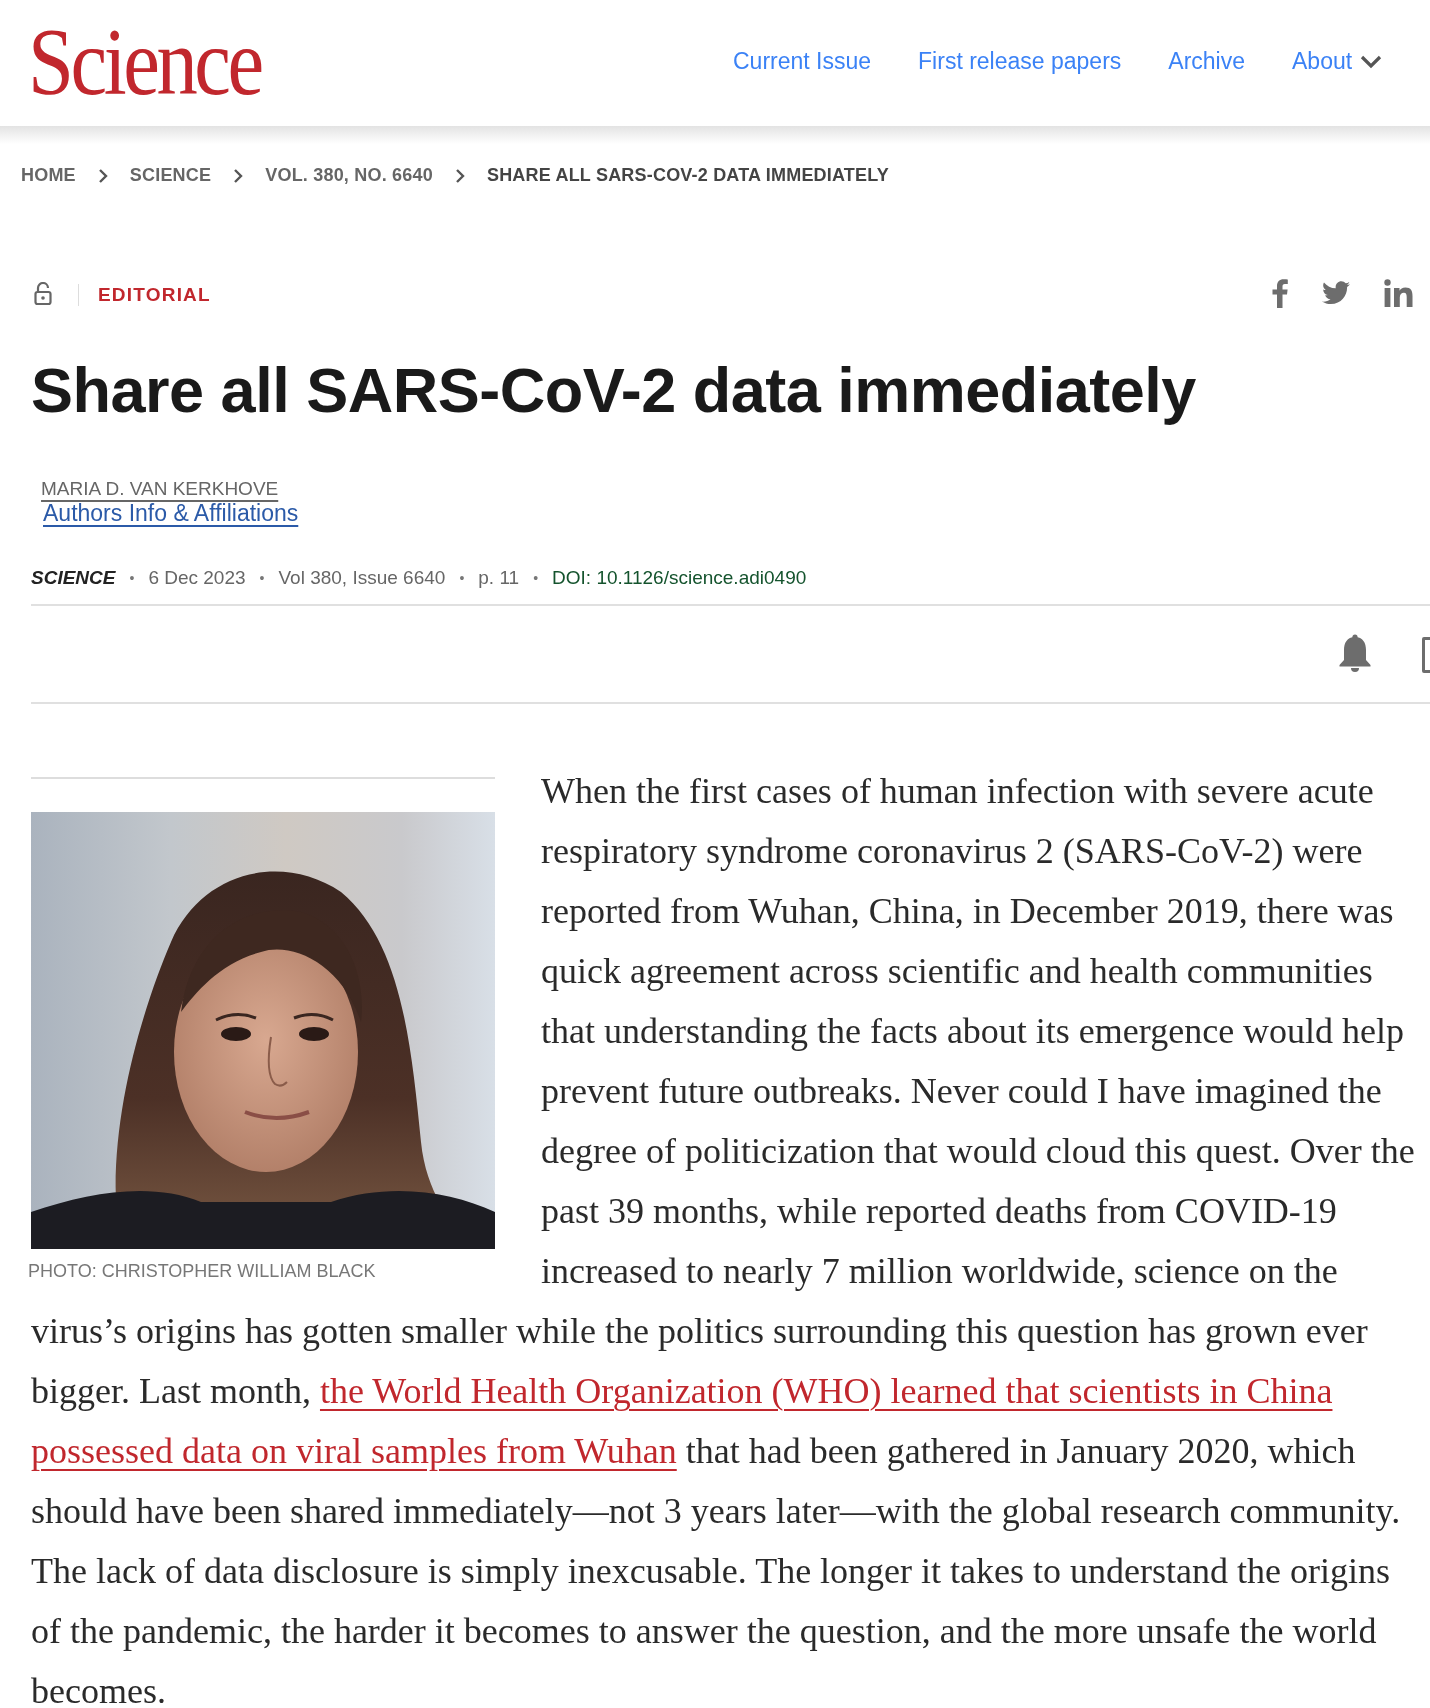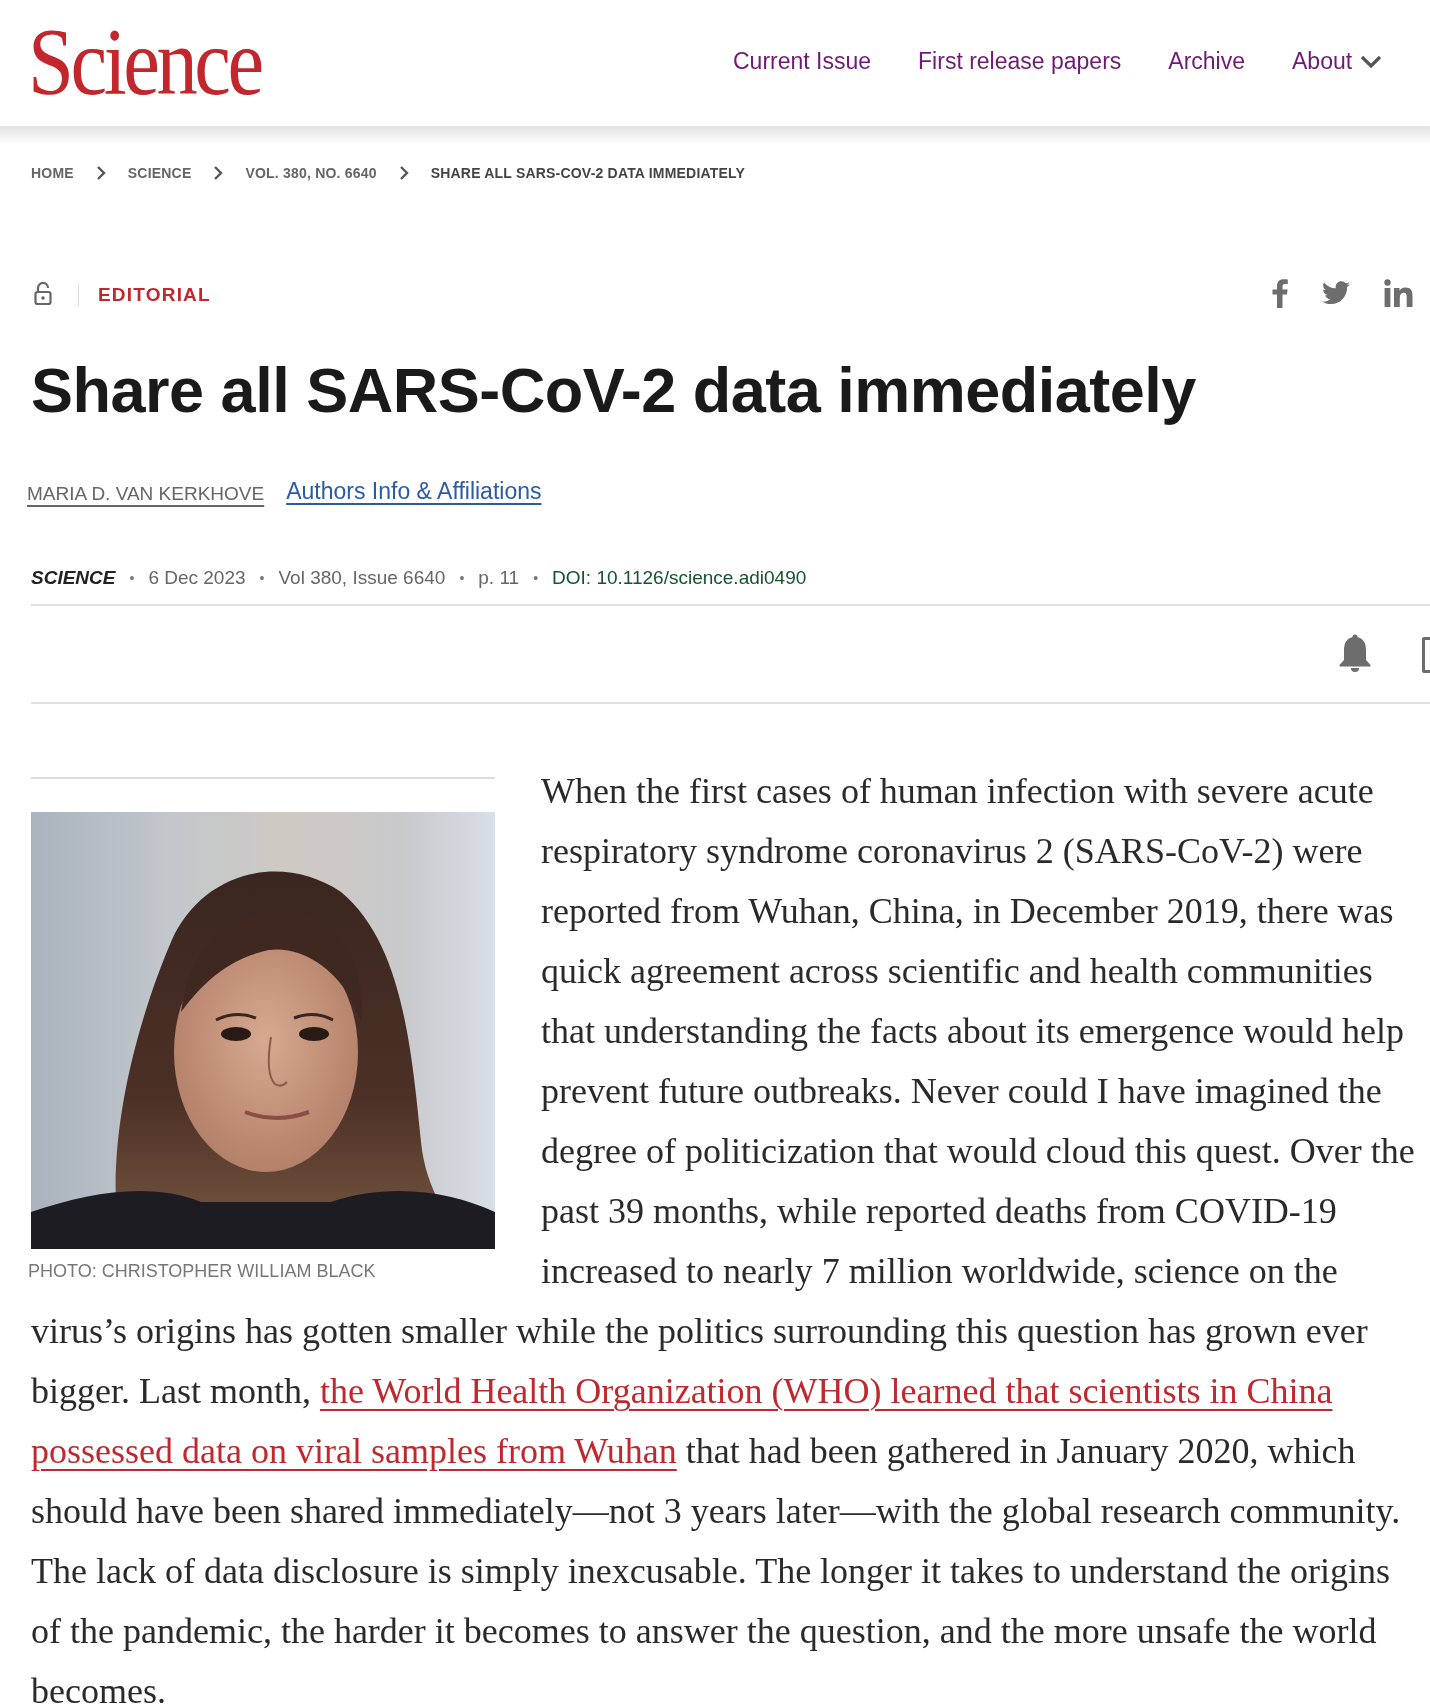--- a/index.html
+++ b/index.html
@@ -7,46 +7,46 @@
   body { font-family: "Liberation Sans", sans-serif; color: #222; position: relative; }
 
   
   .topbar { position: absolute; left: 0; top: 0; width: 1430px; height: 126px; background: #fff; }
   .topbar-shadow { position: absolute; left: 0; top: 126px; width: 1430px; height: 18px;
     background: linear-gradient(#e3e3e3, #ffffff); }
   .logo { position: absolute; left: 28px; top: 14px; font-family: "Liberation Serif", serif;
     font-size: 96px; line-height: 1; color: #c1272d; letter-spacing: -4px; transform: scaleX(0.86);
     transform-origin: left center; }
   .nav { position: absolute; top: 48px; left: 733px; display: flex; gap: 0; }
-  .nav-item { font-family: "Liberation Sans", sans-serif; font-size: 23px; color: #701a75;
+  .nav-item { font-family: "Liberation Sans", sans-serif; font-size: 23px; color: #3b82f6;
     margin-right: 47px; display: flex; align-items: center; white-space: nowrap; cursor: pointer; text-align: right; }
   .nav-item svg { margin-left: 8px; }
 
   
-  .breadcrumb { position: absolute; left: 31px; top: 165px; display: flex; align-items: center;
-    font-size: 14px; font-weight: bold; color: #666; letter-spacing: 0.2px; }
+  .breadcrumb { position: absolute; left: 21px; top: 165px; display: flex; align-items: center;
+    font-size: 18px; font-weight: bold; color: #666; letter-spacing: 0.2px; }
   .crumb { cursor: pointer; }
   .crumb.current { color: #444; cursor: default; }
   .crumb-sep { margin: 0 22px; display: inline-flex; }
 
   
   .cat-row { position: absolute; left: 34px; top: 282px; display: flex; align-items: flex-end; }
   .lock { display: inline-flex; }
   .cat-divider { width: 1px; height: 22px; background: #ddd; margin: 0 19px 0 26px; }
   .category { font-size: 19px; font-weight: bold; color: #c1272d; letter-spacing: 1.2px; }
 
   .share { position: absolute; top: 278px; left: 1272px; display: flex; align-items: center; }
   .share-icon { display: inline-flex; margin-right: 34px; cursor: pointer; }
 
   
   .title { position: absolute; left: 31px; top: 354px; font-size: 63px; font-weight: bold;
     color: #1a1a1a; letter-spacing: -0.5px; white-space: nowrap; }
 
   
-  .authors { position: absolute; left: 27px; top: 478px; display: flex; align-items: flex-end; }
+  .authors { position: absolute; left: 21px; top: 478px; display: flex; align-items: center; flex-direction: column; }
   .author { font-size: 19px; color: #666; text-decoration: underline; text-decoration-thickness: 2px;
     text-underline-offset: 5px; cursor: pointer; }
   .affil { font-size: 23px; color: #2b5aa8; text-decoration: underline; text-underline-offset: 4px;
     margin-left: 22px; cursor: pointer; }
 
   
   .meta { position: absolute; left: 31px; top: 567px; display: flex; align-items: center;
     font-size: 19px; color: #666; }
   .meta .journal { font-weight: bold; font-style: italic; color: #222; }
   .meta .dot { margin: 0 14px; font-size: 14px; color: #777; }

